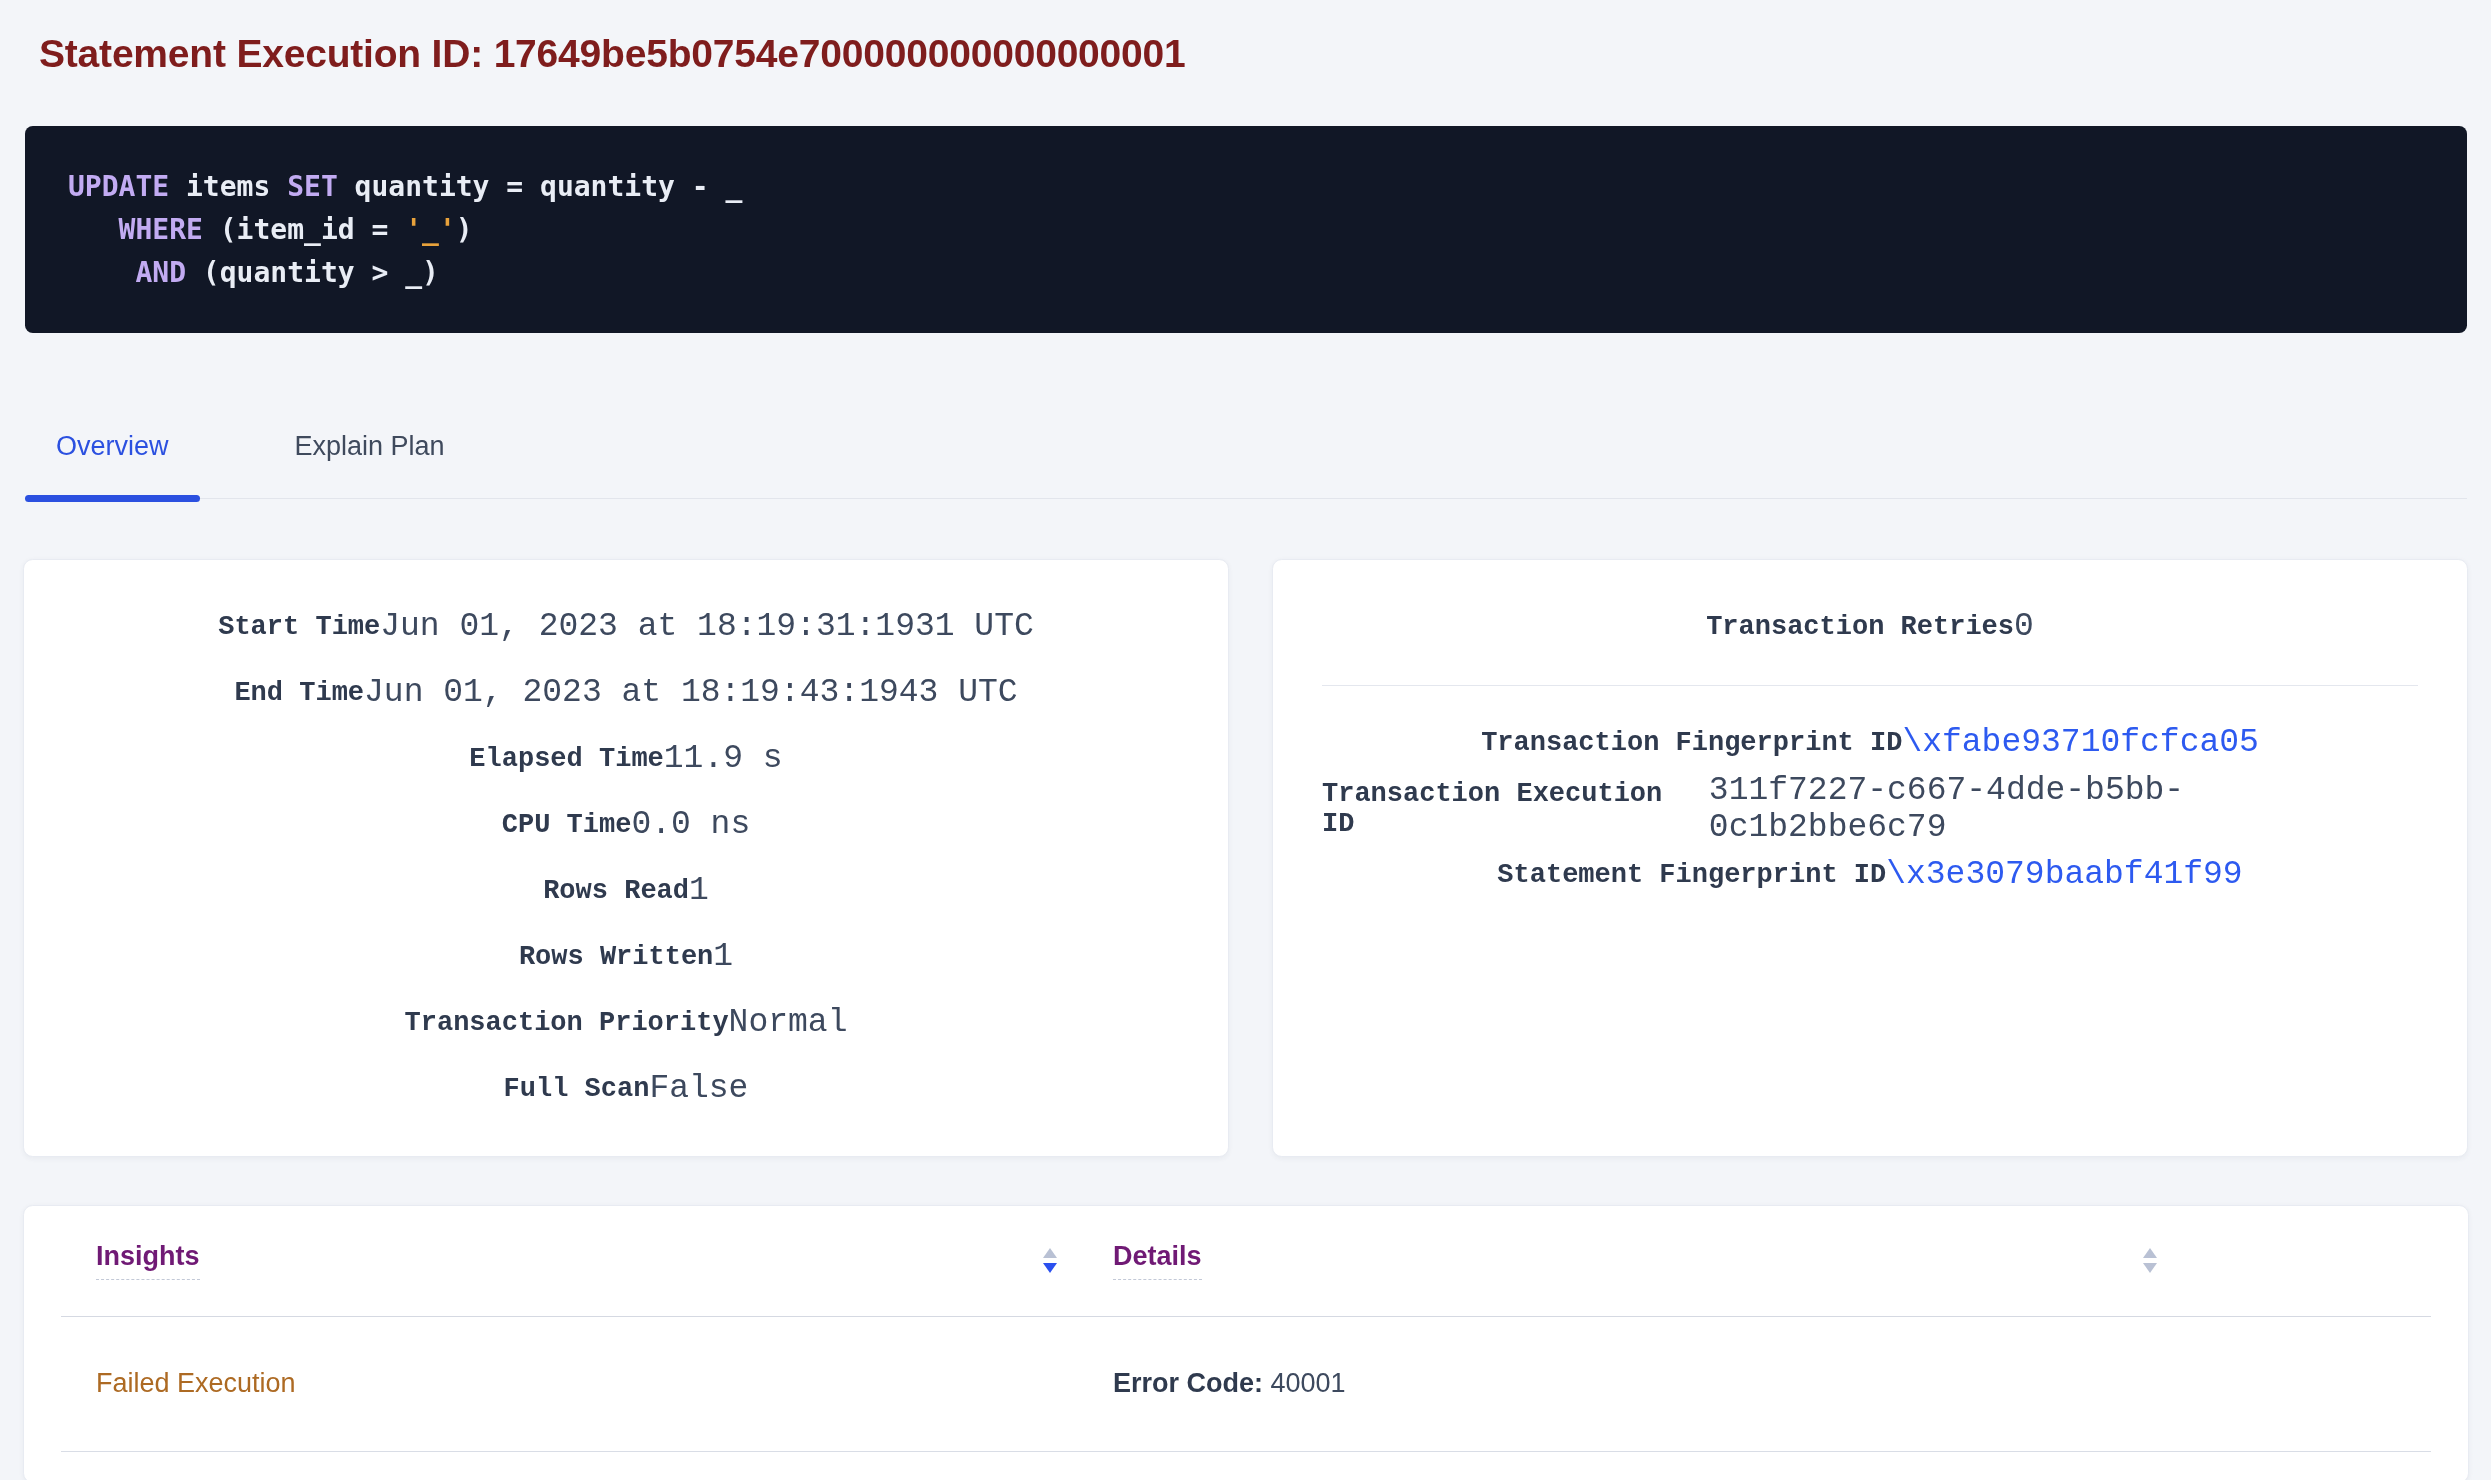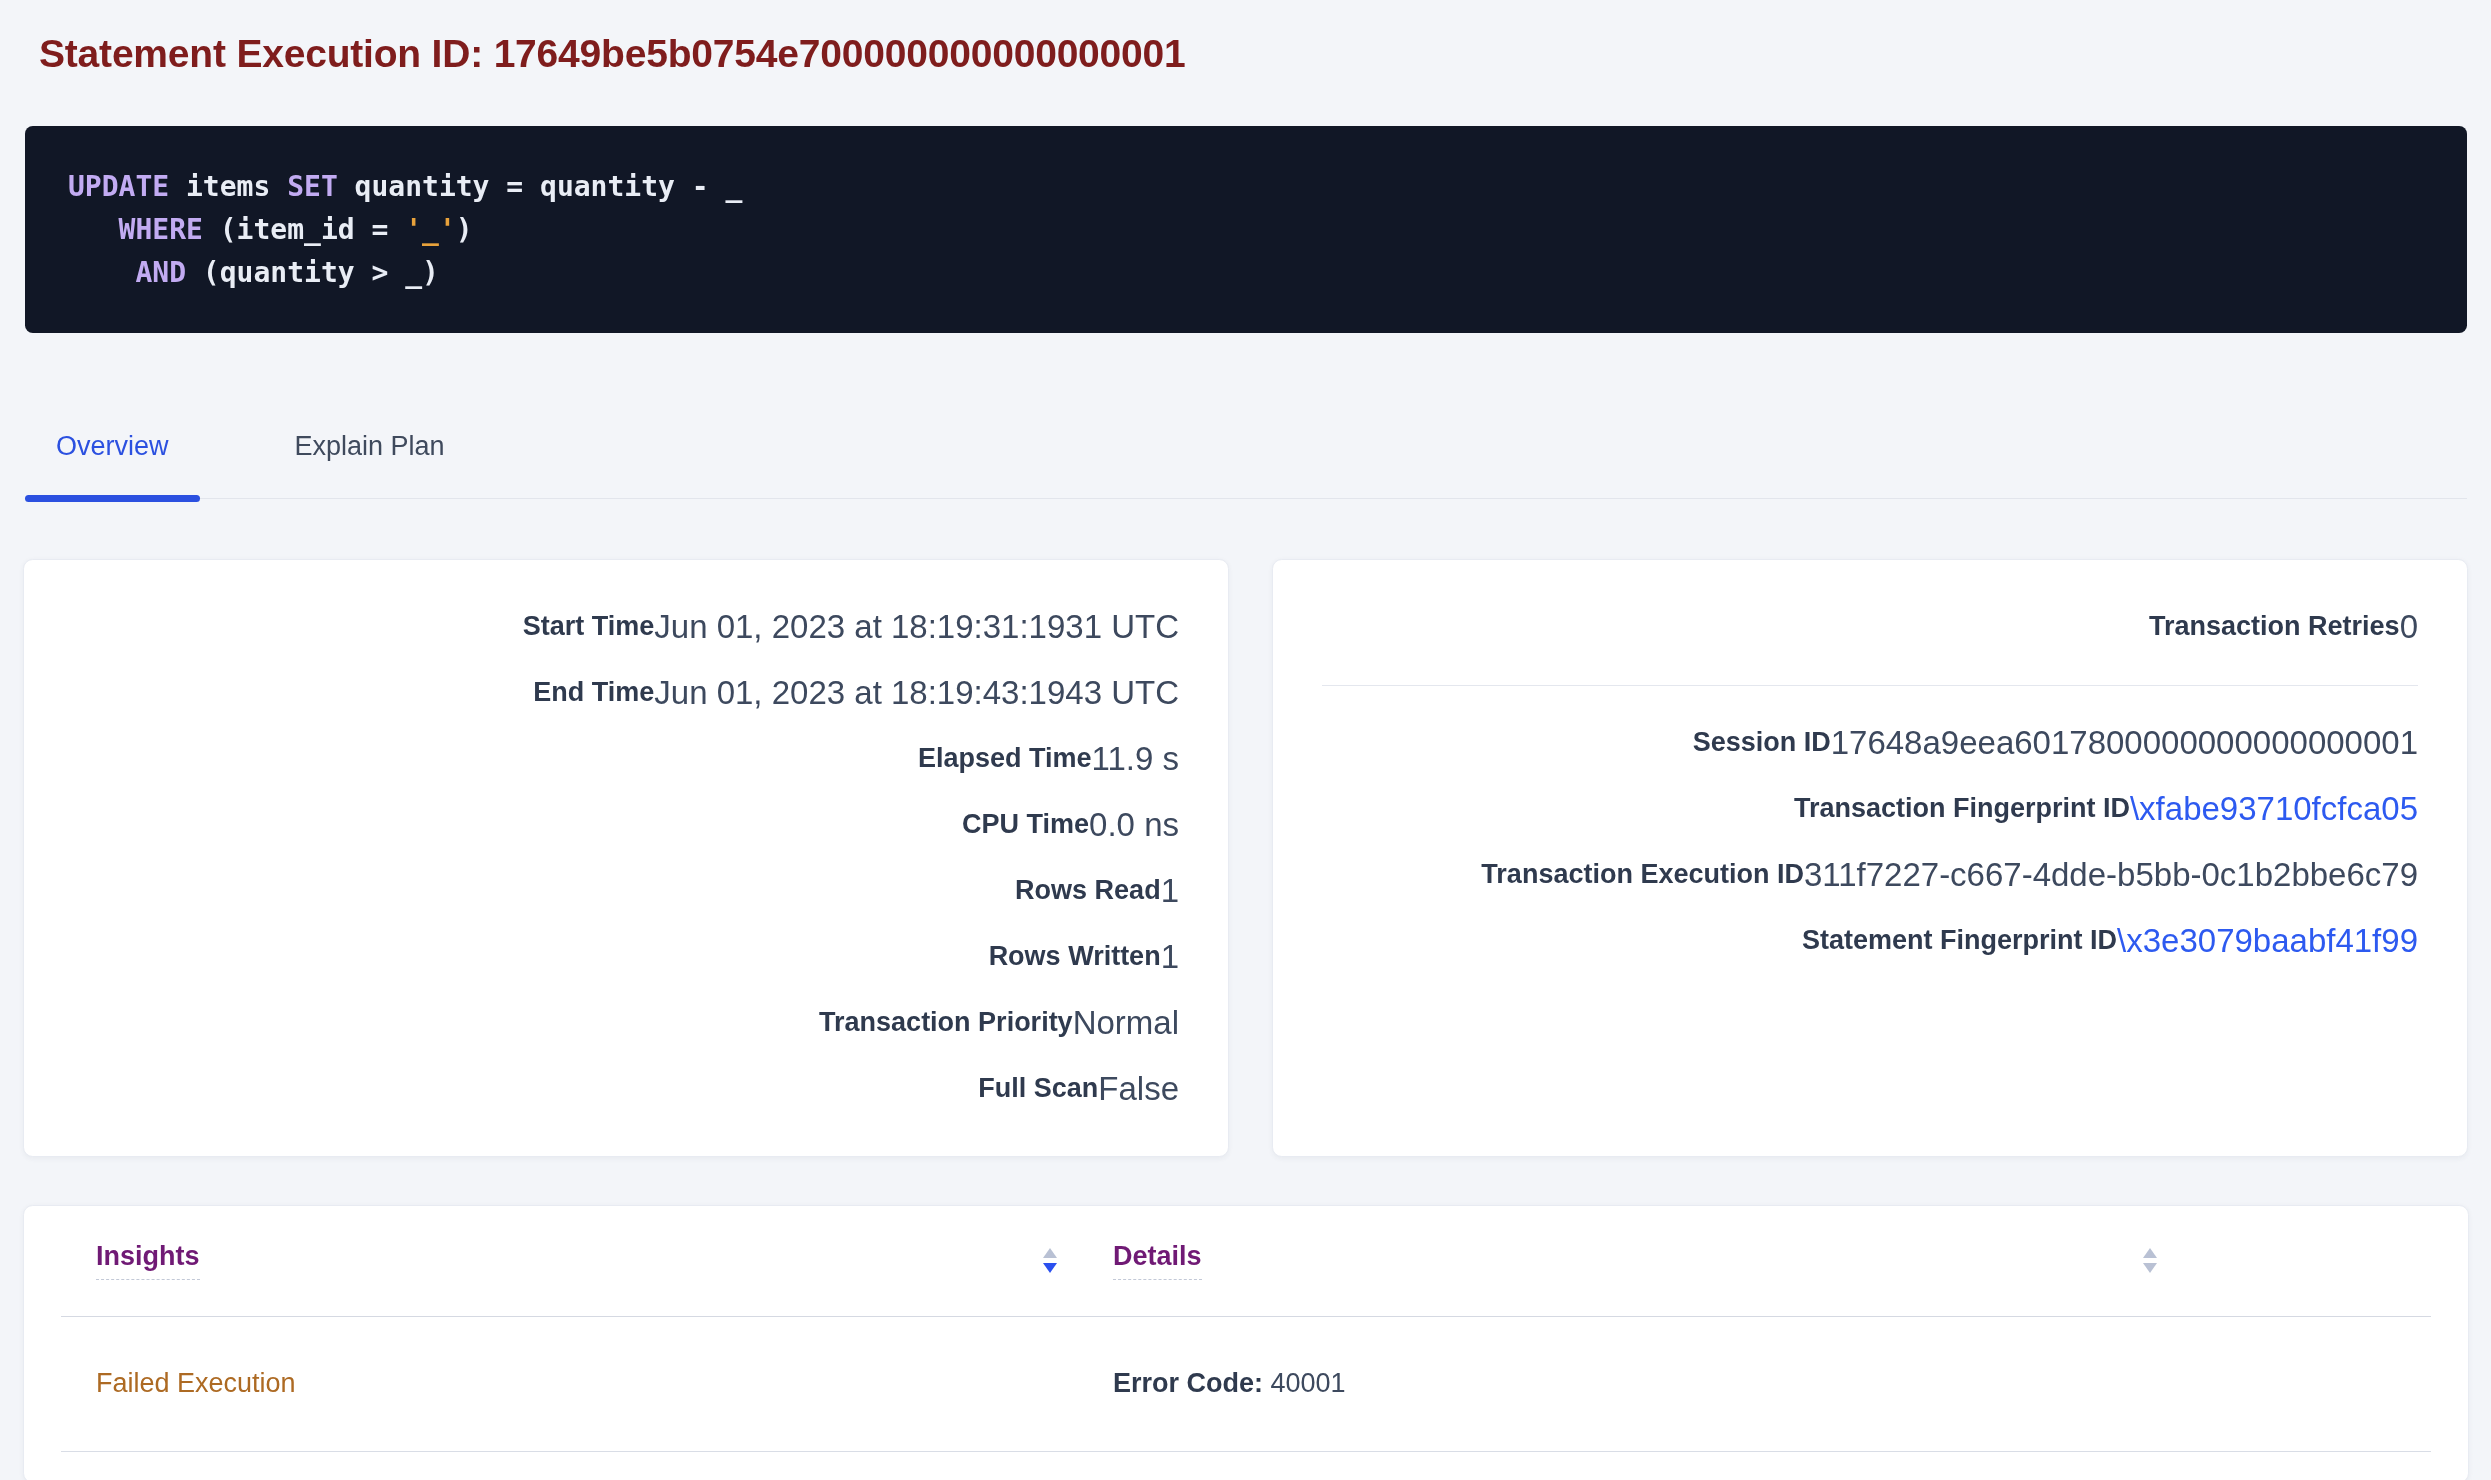--- a/index.html
+++ b/index.html
@@ -40,21 +40,21 @@
     content:""; position:absolute; left:0; right:0; bottom:-4.9px; height:7.8px;
     border-radius:3.9px; background:#2b50e0;
   }
   
   .cards { display:grid; grid-template-columns:1206px 1196px; gap:43px; margin:60px 23px 0; }
   .card {
     background:#ffffff; border:1px solid #e8ebf2; border-radius:9.7px;
     box-shadow:0 1.9px 4.9px rgba(40,50,80,0.05);
   }
   .stat-card { height:598px; padding:34px 49px; }
-  .stat-row { height:66px; display:flex; align-items:center; justify-content:flex-end; }
+  .stat-row { height:66px; display:flex; align-items:center; justify-content:center;font-family:Liberation Mono, monospace; }
   .lbl { font-size:27px; font-weight:700; color:#2f3a4e; }
   .val { font-size:33px; font-weight:400; color:#3d495e; }
   .val.link, a.val { color:#2d5af0; text-decoration:none; cursor:pointer; }
   .card-divider { border-top:1.9px solid #e4e7ee; margin:25px 0 24px; }
   
   .table-card { margin:48px 23px 0; height:278px; padding:0 37px; }
   .thead { display:flex; height:111px; align-items:center; border-bottom:1.9px solid #d5d9e2; }
   .th { display:flex; align-items:center; justify-content:space-between; padding-left:35px; cursor:pointer; }
   .th1 { width:1017px; padding-right:21.3px; }
   .th2 { width:1100px; padding-right:21.3px; }
@@ -127,24 +127,20 @@
     </div>
   </div>
 
   <div class="card stat-card">
     <div class="stat-row">
       <span class="lbl">Transaction Retries</span>
       <span class="val">0</span>
     </div>
     <div class="card-divider"></div>
     <div class="stat-row">
-      <span class="lbl">Session ID</span>
-      <span class="val">17648a9eea6017800000000000000001</span>
-    </div>
-    <div class="stat-row">
       <span class="lbl">Transaction Fingerprint ID</span>
       <a class="val link">\xfabe93710fcfca05</a>
     </div>
     <div class="stat-row">
       <span class="lbl">Transaction Execution ID</span>
       <span class="val">311f7227-c667-4dde-b5bb-0c1b2bbe6c79</span>
     </div>
     <div class="stat-row">
       <span class="lbl">Statement Fingerprint ID</span>
       <a class="val link">\x3e3079baabf41f99</a>

